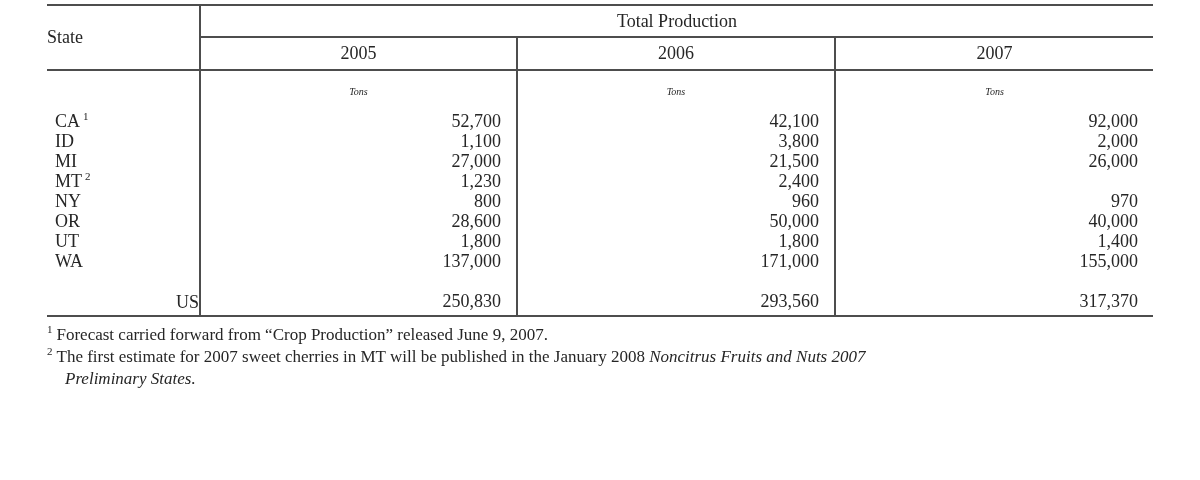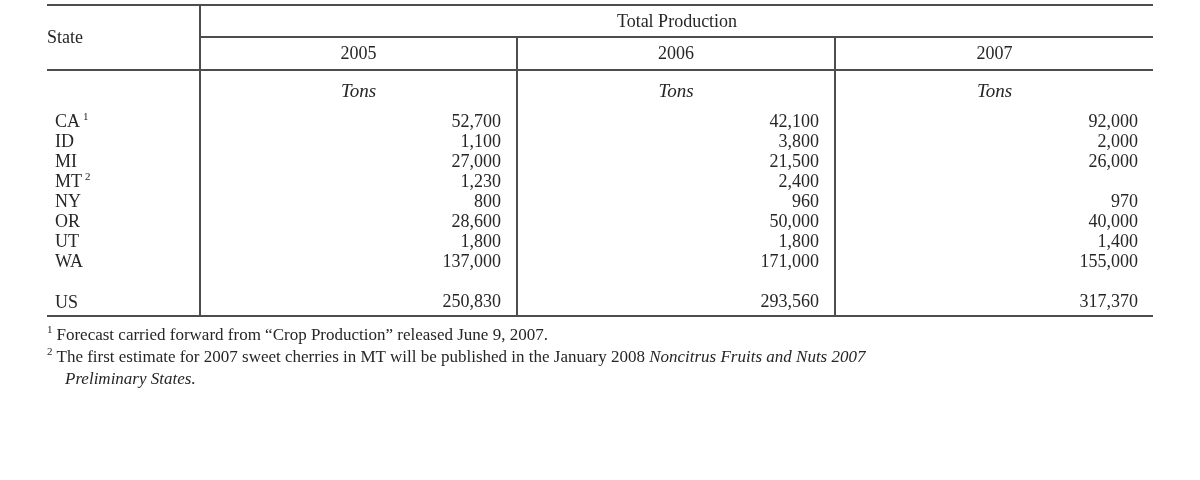--- a/index.html
+++ b/index.html
@@ -26,29 +26,29 @@
     border-right:2px solid #4d4d4d; border-bottom:2px solid #4d4d4d;
     text-align:left;
   }
   .group-h { border-bottom:2px solid #4d4d4d; text-align:center; height:30px; }
   .yr { border-bottom:2px solid #4d4d4d; text-align:center; height:31px; }
 
   .c1 { border-right:2px solid #4d4d4d; }
   .c3, .c4 { border-left:2px solid #4d4d4d; }
 
   .unit-row td { height:40px; }
-  .unit { font-style:italic; font-size:19px; text-align:center; }
+  .unit { font-style:italic; font-size:10px; text-align:center; }
 
   .data-row td { height:20px; line-height:20px; }
   .state-cell { text-align:left; padding-left:8px; white-space:nowrap; }
   .state-cell sup { font-size:11px; vertical-align:super; margin-left:3px; line-height:0; }
   .num { text-align:right; padding-right:15px; font-variant-numeric:normal;padding-left:31px; }
 
   .spacer-row td { height:12px; }
-  .total-row td { height:29px; vertical-align:bottom; padding-bottom:3px; }
+  .total-row td { height:29px; vertical-align:bottom; padding-bottom:3px;text-align:right; }
   .total-row .state-cell { line-height:20px; }
 
   .footnotes { margin:7px 16px 0 47px; font-size:17px; line-height:22px;font-family:Liberation Serif, serif; }
   .fn { white-space:pre-wrap; }
   .fn sup { font-size:11px; vertical-align:super; margin-right:4px; line-height:0; }
   .fn .it { font-style:italic; }
   .fn-cont { padding-left:18px; font-style:italic; }
 </style>
 </head>
 <body>

